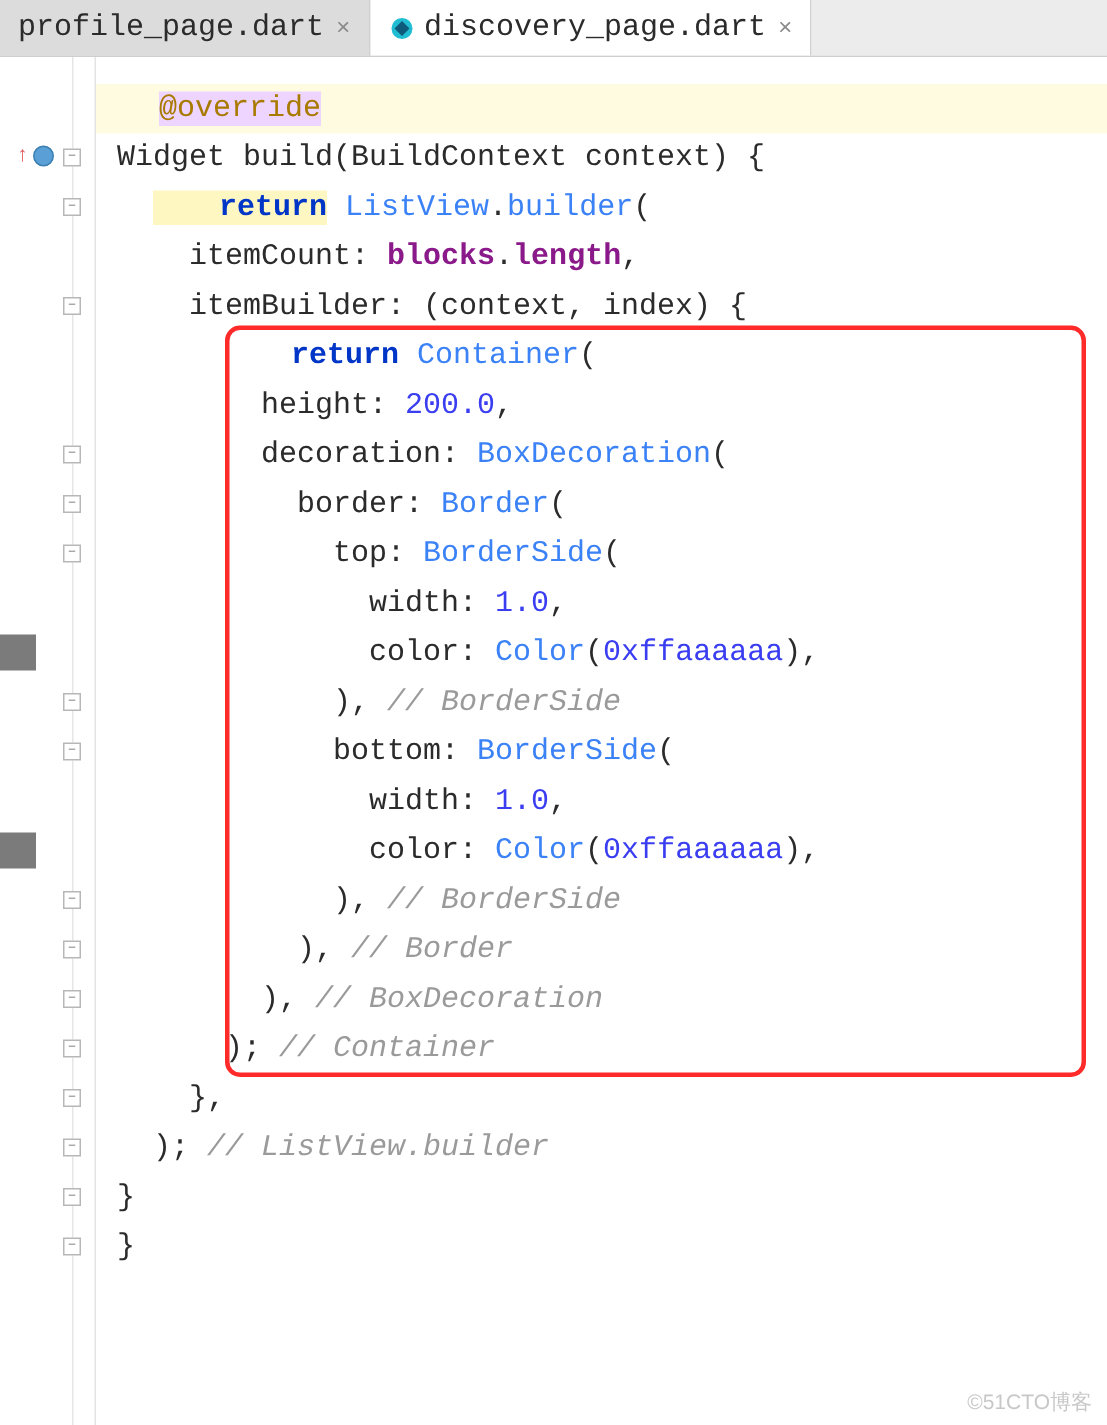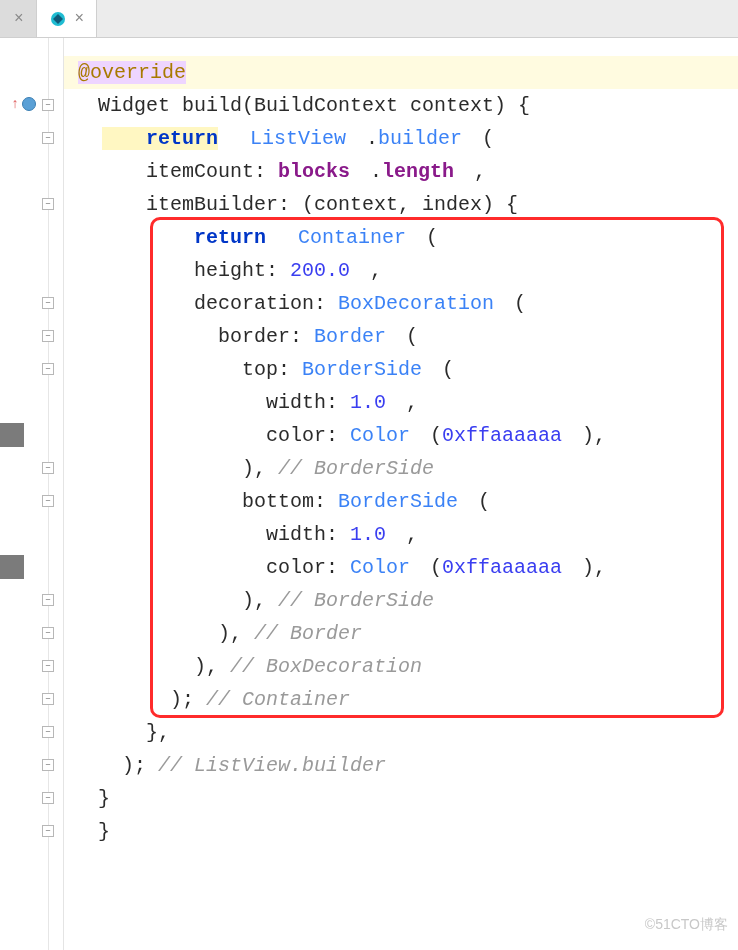--- a/index.html
+++ b/index.html
@@ -96,23 +96,23 @@
   }
   .code {
     flex: 1;
     padding: 18px 0 0 14px;
     line-height: 33px;
     white-space: pre;
     color: #2b2b2b;
     position: relative;
   }
   .hl-return { background: #fff7c2; }
-  .hl-override { background: #eed5ff; }
+  .hl-override { background: #eed5ff; margin-left: 28px; }
   .kw { color: #0036c7; font-weight: 700; padding-left: 44px; }
-  .ident { color: #2b2b2b; margin-left: 20px; }
+  .ident { color: #2b2b2b; }
   .memb { color: #8a1a8a; font-weight: 700; }
   .type { color: #3b82f6; }
   .num { color: #3a3ef0; text-align: center; }
   .comment { color: #9a9a9a; font-style: italic; }
   .ann { color: #a87a00; }
   .redbox {
     position: absolute;
     border: 3px solid #ff2b2b;
     border-radius: 10px;
     pointer-events: none;
@@ -121,40 +121,42 @@
     position: absolute;
     left: 0;
     right: 0;
     height: 33px;
     z-index: 0;
   }
   .line { position: relative; z-index: 1; }
   .watermark {
     position: absolute;
     right: 10px;
-    bottom: 16px;
+    bottom: 6px;
     font-size: 14px;
     color: #c8c8c8;
     font-family: sans-serif;
   }
 </style>
 </head>
 <body>
 
 <div class="tabbar">
   <div class="tab inactive">
+    <span>profile_page.dart</span>
     <span class="close">×</span>
   </div>
   <div class="tab active">
     <span class="icon">
       <svg viewBox="0 0 18 18">
           <circle cx="9" cy="9" r="7" fill="#1fbcd2"></circle>
           <path d="M4 9 L9 4 L14 9 L9 14 Z" fill="#0f5a7a"></path>
         </svg>
     </span>
+    <span>discovery_page.dart</span>
     <span class="close">×</span>
   </div>
   <div class="tabspacer"></div>
 </div>
 
 <div class="editor">
   <div class="gutter" id="gutter">
     <div class="fold-line"></div>
   <div class="g-icon" style="top: 59px; color: rgb(222, 91, 91);">↑</div>
       <div class="override-marker" style="top: 59px;"></div>

